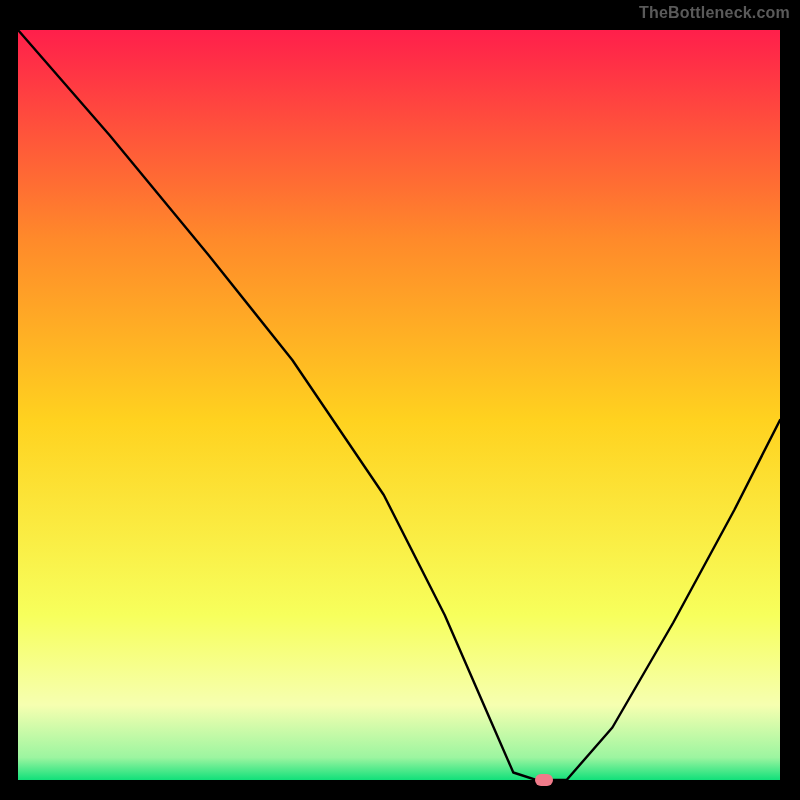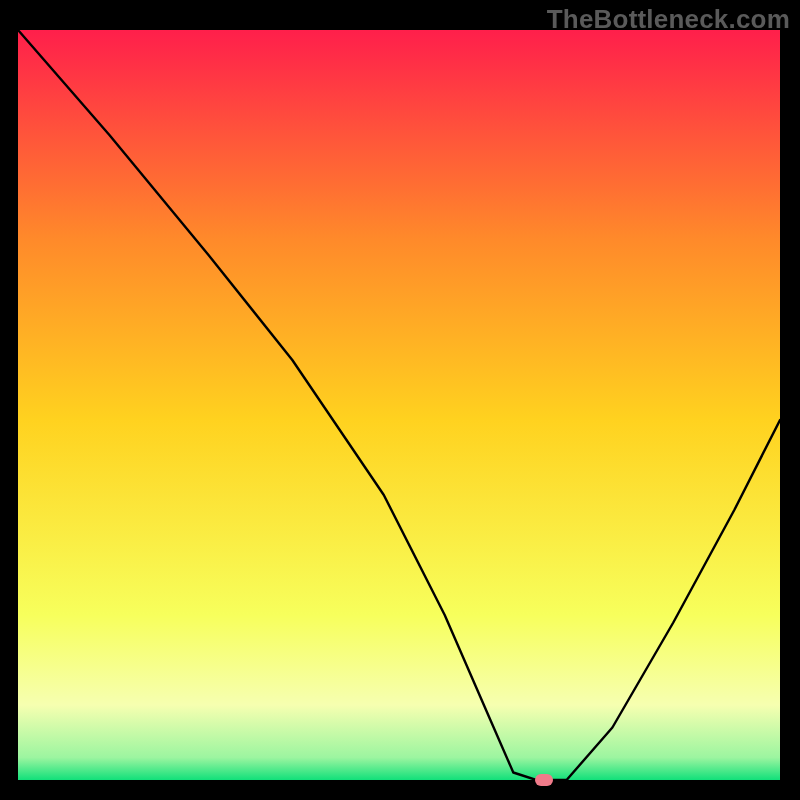--- a/index.html
+++ b/index.html
@@ -15,21 +15,21 @@
     width: 800px;
     height: 800px;
     background: #000;
     position: relative;
   }
   .watermark {
     position: absolute;
     top: 4px;
     right: 10px;
     color: #5a5a5a;
-    font-size: 26px;
+    font-size: 16px;
     font-weight: 600;
     letter-spacing: 0.2px;
     z-index: 10;
   }
   
   .plot {
     position: absolute;
     left: 18px;
     top: 30px;
     width: 762px;

